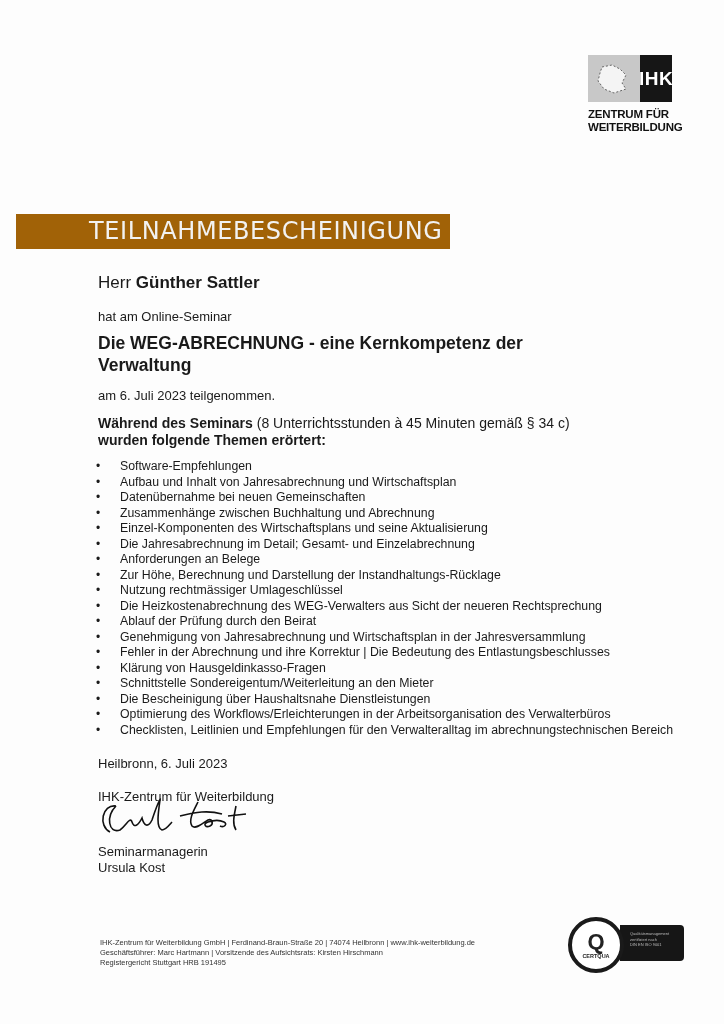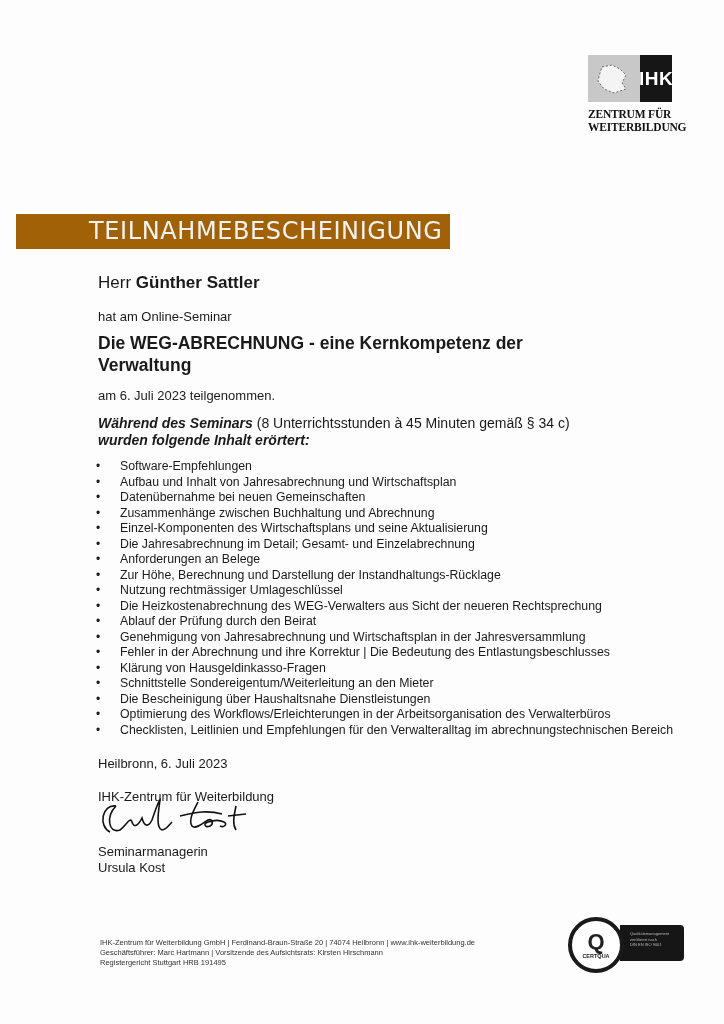--- a/index.html
+++ b/index.html
@@ -5,34 +5,34 @@
   html, body { margin: 0; padding: 0; }
   body {
     width: 724px; height: 1024px; background: #fdfdfd; position: relative; overflow: hidden;
     font-family: "Liberation Sans", sans-serif; color: #1a1a1a;
   }
   .logo { position: absolute; left: 588px; top: 55px; width: 100px; }
   .logo-top { display: flex; height: 47px; }
   .logo-map { width: 52px; height: 47px; background: #c8c8c8; position: relative; }
   .logo-map svg { position: absolute; left: 4px; top: 4px; }
   .logo-ihk { width: 32px; height: 47px; background: #161616; color: #fff; font-weight: bold; font-size: 19px; display: flex; align-items: center; justify-content: center; letter-spacing: 0.5px; }
-  .logo-sub { font-weight: bold; font-size: 11.5px; line-height: 13px; margin-top: 6px; color: #111; letter-spacing: -0.2px; font-family: Liberation Serif, serif; }
+  .logo-sub { font-weight: bold; font-size: 11.5px; line-height: 13px; margin-top: 6px; color: #111; letter-spacing: -0.2px; }
 
   .banner { position: absolute; left: 16px; top: 214px; width: 434px; height: 35px; background: #a16207; }
   .banner span { position: absolute; left: 73px; top: 3px; color: #f2f2f2; font-size: 24px; letter-spacing: 0.6px; font-family: "DejaVu Sans", sans-serif; font-weight: normal; }
 
   .content { position: absolute; left: 98px; top: 273px; width: 580px; }
   .salutation { font-size: 17px; margin: 0; line-height: 20px; }
   .salutation b { font-weight: bold; }
   .address { font-size: 15px; line-height: 19px; margin-top: 8px; }
   .intro { font-size: 13px; margin-top: 16px; }
   .seminar-title { font-size: 17.5px; font-weight: bold; line-height: 22px; margin-top: 8px; width: 480px; }
   .date-line { font-size: 13px; margin-top: 12px; }
   .during { font-size: 14px; line-height: 17px; margin-top: 12px; }
-  .during b { font-weight: bold; font-style: italic; }
+  .during b { font-weight: bold; }
   .topics { list-style: none; margin: 10px 0 0 -2px; padding: 0; font-size: 12.3px; line-height: 15.5px; }
   .topics li { position: relative; padding-left: 24px; }
   .topics li::before { content: "•"; position: absolute; left: 0; top: 0; font-size: 12px; }
   .place-date { font-size: 13px; margin-top: 18px; }
   .org-sign { font-size: 13px; margin-top: 18px; }
   .signature { position: relative; height: 40px; }
   .signature svg { position: absolute; left: -2px; top: -8px; }
   .signer { font-size: 13px; line-height: 16px; }
   .footer { position: absolute; left: 100px; top: 938px; font-size: 7.5px; line-height: 10px; color: #333; }
   .seal { position: absolute; left: 568px; top: 917px; }
@@ -66,21 +66,21 @@
 <div class="content">
   <p class="salutation">
     <span>Herr</span>
     <b>Günther Sattler</b>
   </p>
   <div class="intro">hat am Online-Seminar</div>
   <div class="seminar-title">Die WEG-ABRECHNUNG - eine Kernkompetenz der Verwaltung</div>
   <div class="date-line">am 6. Juli 2023 teilgenommen.</div>
   <div class="during">
     <b>Während des Seminars</b><span> (8 Unterrichtsstunden à 45 Minuten gemäß § 34 c)</span><br>
-    <b>wurden folgende Inhalt erörtert:</b>
+    <b>wurden folgende Themen erörtert:</b>
   </div>
   <ul class="topics">
     <li>Software-Empfehlungen</li>
     <li>Aufbau und Inhalt von Jahresabrechnung und Wirtschaftsplan</li>
     <li>Datenübernahme bei neuen Gemeinschaften</li>
     <li>Zusammenhänge zwischen Buchhaltung und Abrechnung</li>
     <li>Einzel-Komponenten des Wirtschaftsplans und seine Aktualisierung</li>
     <li>Die Jahresabrechnung im Detail; Gesamt- und Einzelabrechnung</li>
     <li>Anforderungen an Belege</li>
     <li>Zur Höhe, Berechnung und Darstellung der Instandhaltungs-Rücklage</li>

